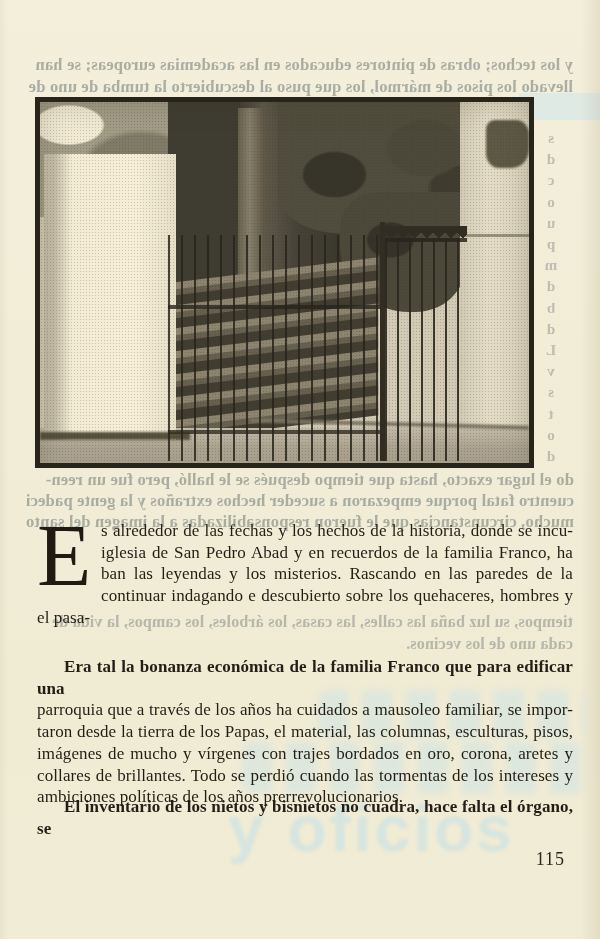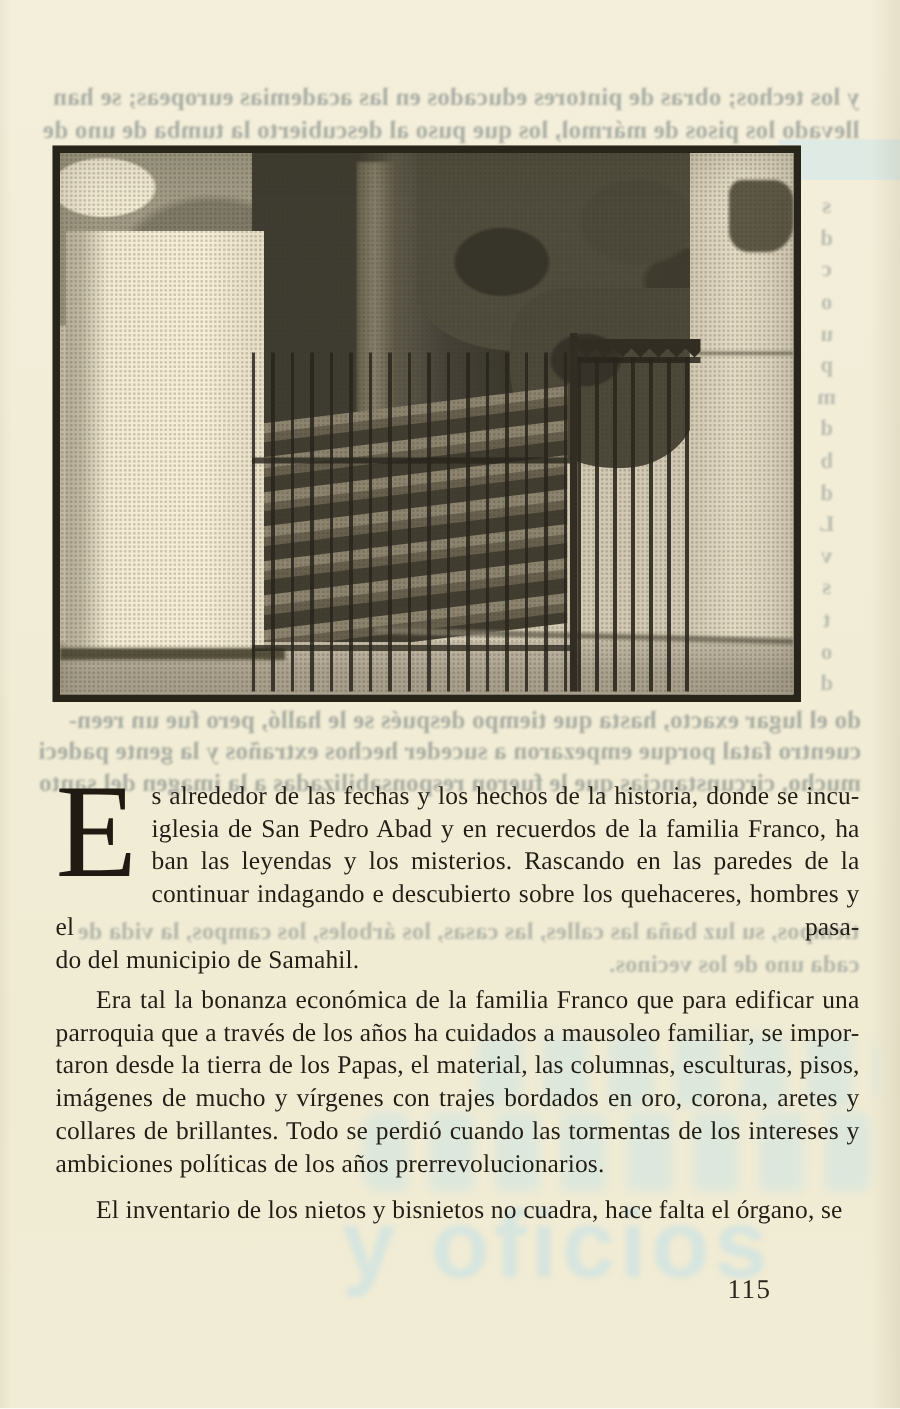--- a/index.html
+++ b/index.html
@@ -99,26 +99,26 @@
   }
 
   
   .text{position:absolute; z-index:3; left:37px; width:536px;
     color:#221e16; font-size:17px; line-height:21.7px; letter-spacing:.1px;}
   .line{text-align:justify; text-align-last:justify; white-space:normal;}
   .para .lines > .line:last-child{text-align-last:left;}
   .para1{top:520px;}
   .para2{top:656px;}
   .para3{top:796px;}
-  .indent .lines > .line:first-child{text-indent:27px;}
+  .indent .lines > .line:first-child{text-indent:27px;font-weight:bold;}
   .dropcap{
     float:left; font-size:89px; line-height:64px; height:64px; width:56px;
     margin:3px 8px 0 0; color:#1f1b13; text-align:left;
   }
-  .pagenum{position:absolute; left:485px; top:849px; width:80px; text-align:left;
+  .pagenum{position:absolute; left:485px; top:849px; width:80px; text-align:right;
     font-size:18px; color:#2a251c; z-index:3; letter-spacing:1px;}
 </style>
 </head>
 <body>
 
 <div class="sheet">
 
   <div class="cyan-band"></div>
 
   <div class="bleed bleed-top">
@@ -180,21 +180,20 @@
     <div class="ph-gate-rail"></div>
   </div>
 
   <div class="text para para1">
     <div class="dropcap">E</div>
     <div class="lines">
         <div class="line">s alrededor de las fechas y los hechos de la historia, donde se incu-</div>
         <div class="line">iglesia de San Pedro Abad y en recuerdos de la familia Franco, ha</div>
         <div class="line">ban las leyendas y los misterios. Rascando en las paredes de la</div>
         <div class="line">continuar indagando e descubierto sobre los quehaceres, hombres y el pasa-</div>
-        <div class="line">do del municipio de Samahil.</div>
       </div>
   </div>
 
   <div class="text para para2 indent">
     <div class="lines">
         <div class="line">Era tal la bonanza económica de la familia Franco que para edificar una</div>
         <div class="line">parroquia que a través de los años ha cuidados a mausoleo familiar, se impor-</div>
         <div class="line">taron desde la tierra de los Papas, el material, las columnas, esculturas, pisos,</div>
         <div class="line">imágenes de mucho y vírgenes con trajes bordados en oro, corona, aretes y</div>
         <div class="line">collares de brillantes. Todo se perdió cuando las tormentas de los intereses y</div>

